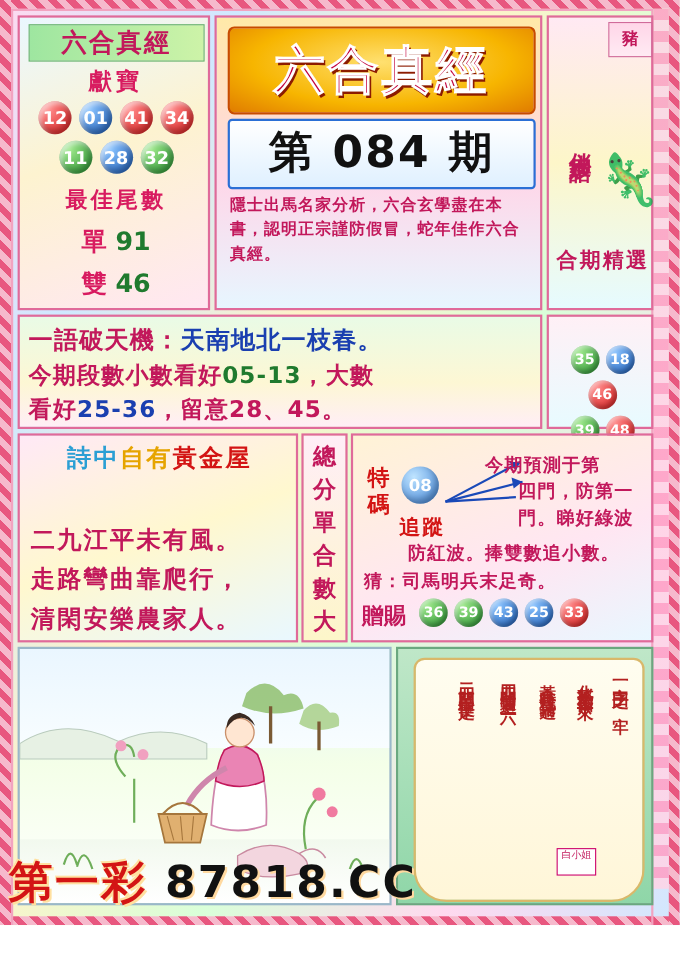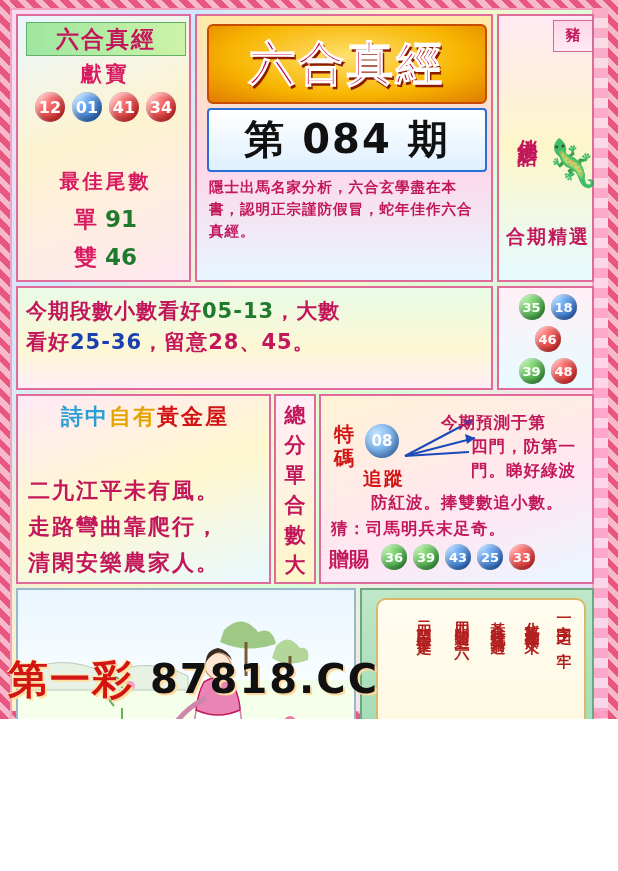--- a/index.html
+++ b/index.html
@@ -1,17 +1,17 @@
 <!DOCTYPE html>
 <html><head>
 <meta charset="utf-8">
 <style>
   html,body{margin:0;padding:0;background:#fff;}
   body{width:618px;height:871px;font-family:"DejaVu Sans","Liberation Sans",sans-serif;}
-  #page{position:relative;width:618px;height:719px;overflow:hidden;
+  #page{position:relative;width:618px;height:841px;overflow:hidden;
         background:linear-gradient(120deg,#ffd9ef 0%,#cfe8ff 20%,#fff2c8 40%,#d9ffd9 60%,#ffd9ef 80%,#cfe8ff 100%);}
 
   
   .edge{position:absolute;background:repeating-linear-gradient(45deg,#e8577f 0 6px,#f6b9cc 6px 12px);}
   .edge-l{left:0;top:0;width:10px;height:871px;}
   .edge-r{right:0;top:0;width:10px;height:871px;}
   .edge-t{left:0;top:0;width:618px;height:8px;}
   .edge-b{left:0;bottom:0;width:618px;height:8px;}
   .edge2{position:absolute;right:10px;top:8px;width:14px;height:800px;
          background:repeating-linear-gradient(180deg,#ff9ec4 0 10px,#ffd4e6 10px 20px);opacity:.85;}
@@ -76,21 +76,21 @@
   .or1{color:#c2185b;font-size:22px;font-weight:bold;letter-spacing:1px;}
   .or1 .blue{color:#1a3fb0;}
   .or2{color:#c2185b;font-size:21px;font-weight:bold;letter-spacing:1px;margin-top:3px;}
   .or2 .g{color:#1f7a2e;}
   .or3{color:#c2185b;font-size:21px;font-weight:bold;letter-spacing:1px;margin-top:3px;}
   .or3 .b{color:#1a3fb0;}
 
   
   .p-rightnums{position:absolute;left:497px;top:286px;width:97px;height:104px;
     background:linear-gradient(180deg,#fff0f6,#e8fbff);border:2px solid #e06a9a;box-sizing:border-box;}
-  .rn{position:absolute;width:97px;display:flex;justify-content:center;gap:6px;}
+  .rn{position:absolute;width:97px;display:flex;justify-content:center;gap:6px;margin-top:20px;}
 
   
   .p-poem{position:absolute;left:16px;top:394px;width:255px;height:190px;
     background:linear-gradient(160deg,#ffe9f6,#fff8cf 50%,#e9f8ff);border:2px solid #e06a9a;box-sizing:border-box;}
   .poem-head{position:absolute;left:8px;top:6px;width:238px;text-align:center;font-size:22px;font-weight:bold;letter-spacing:2px;}
   .ph1{color:#2b9fd4;}.ph2{color:#e6a400;}.ph3{color:#d31414;}
   .poem-line{position:absolute;left:10px;width:236px;color:#c2185b;font-size:22px;font-weight:bold;letter-spacing:2px;}
 
   
   .p-vcol{position:absolute;left:274px;top:394px;width:42px;height:190px;
@@ -150,20 +150,25 @@
     <div class="tl-title">六合真經</div>
     <div class="tl-sub">獻寶</div>
 
     <div class="ballrow" style="top:76px;">
       <div class="ball b-red">12</div>
       <div class="ball b-blue">01</div>
       <div class="ball b-red">41</div>
       <div class="ball b-red">34</div>
     </div>
 
+    <div class="ballrow" style="top:112px;">
+      <div class="ball b-green">11</div>
+      <div class="ball b-blue">28</div>
+      <div class="ball b-green">32</div>
+    </div>
 
     <div class="tl-lbl" style="top:152px;">最佳尾數</div>
 
     <div class="tl-row" style="top:188px;">
       <span class="cn">單</span>
       <span class="num-green">91</span>
     </div>
     <div class="tl-row" style="top:226px;">
       <span class="cn">雙</span>
       <span class="num-green">46</span>
@@ -181,20 +186,23 @@
   </div>
 
   <div class="p-right">
     <div class="zodiac-box">豬</div>
     <div class="vtitle">俏皮妙語</div>
     <div class="snake">🦎</div>
     <div class="hq-title">合期精選</div>
   </div>
 
   <div class="p-oracle">
+    <div class="or1">
+      <span>一語破天機：</span><span class="blue">天南地北一枝春。</span>
+    </div>
     <div class="or2">
       <span>今期段數小數看好</span><span class="g">05-13</span><span>，大數</span>
     </div>
     <div class="or3">
       <span>看好</span><span class="b">25-36</span><span>，留意</span><span class="r">28、45</span><span>。</span>
     </div>
   </div>
 
   <div class="p-rightnums">
     <div class="rn" style="top:6px;">

